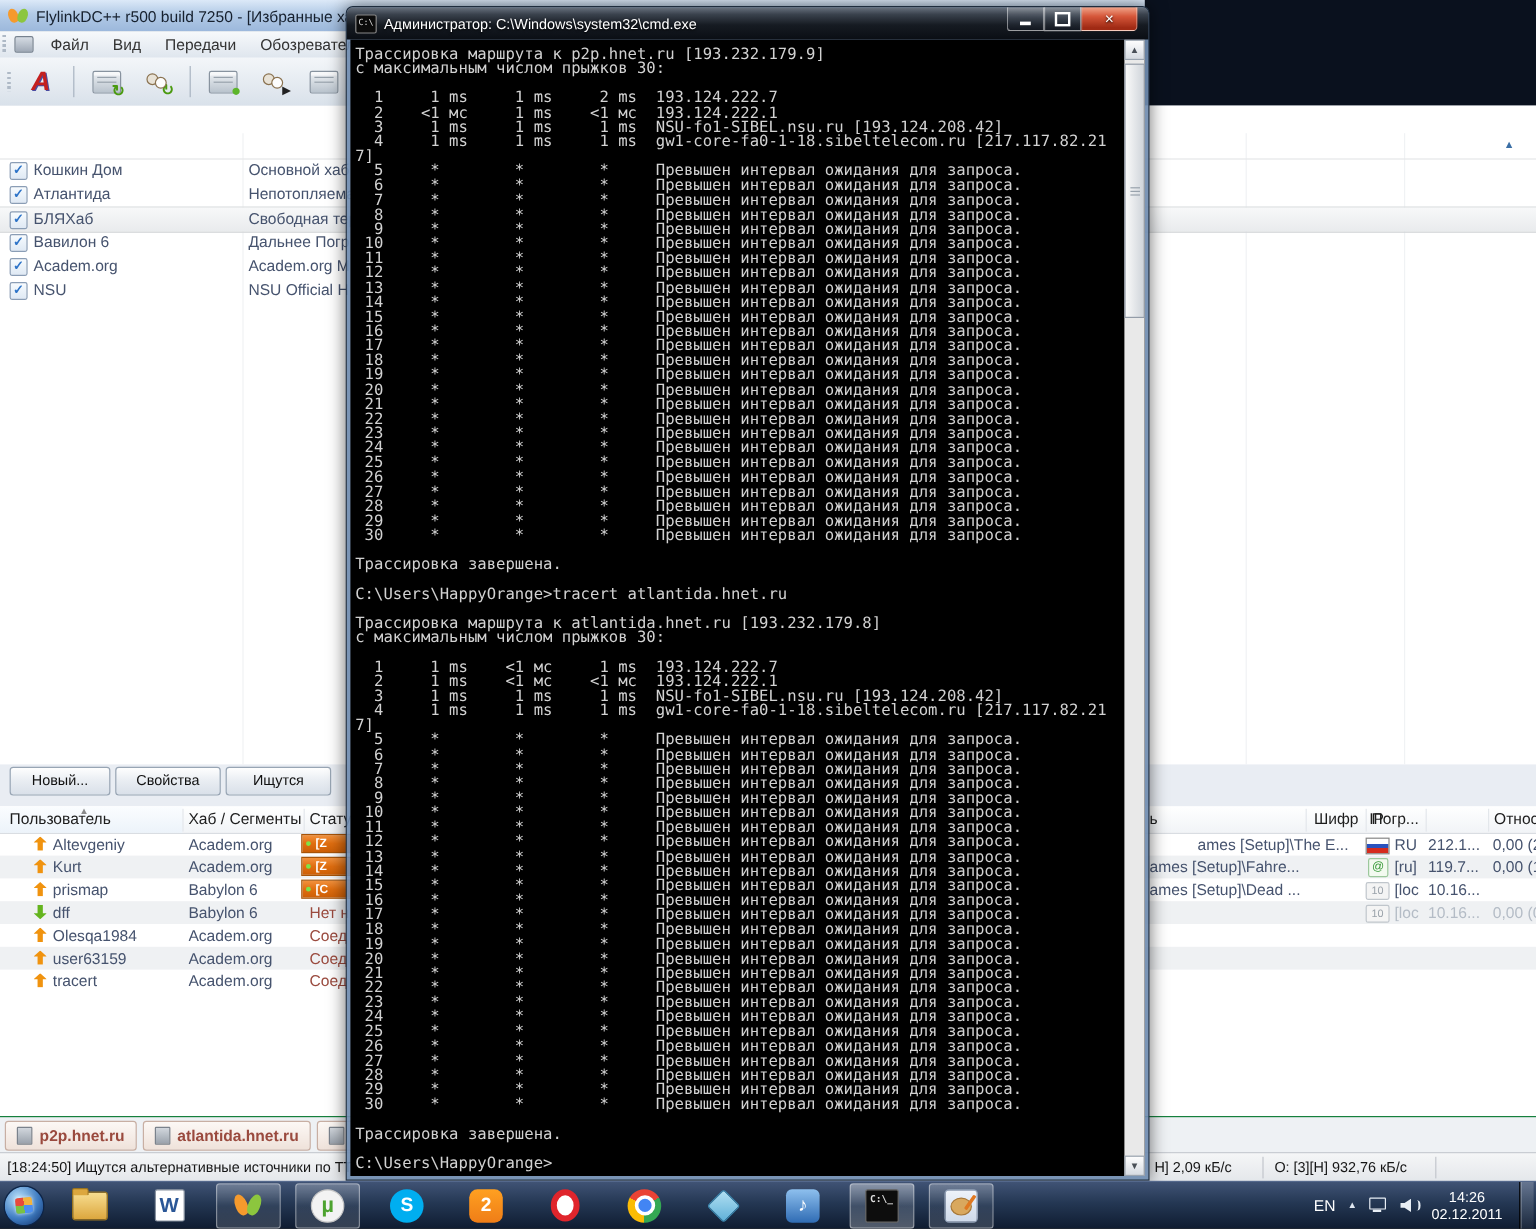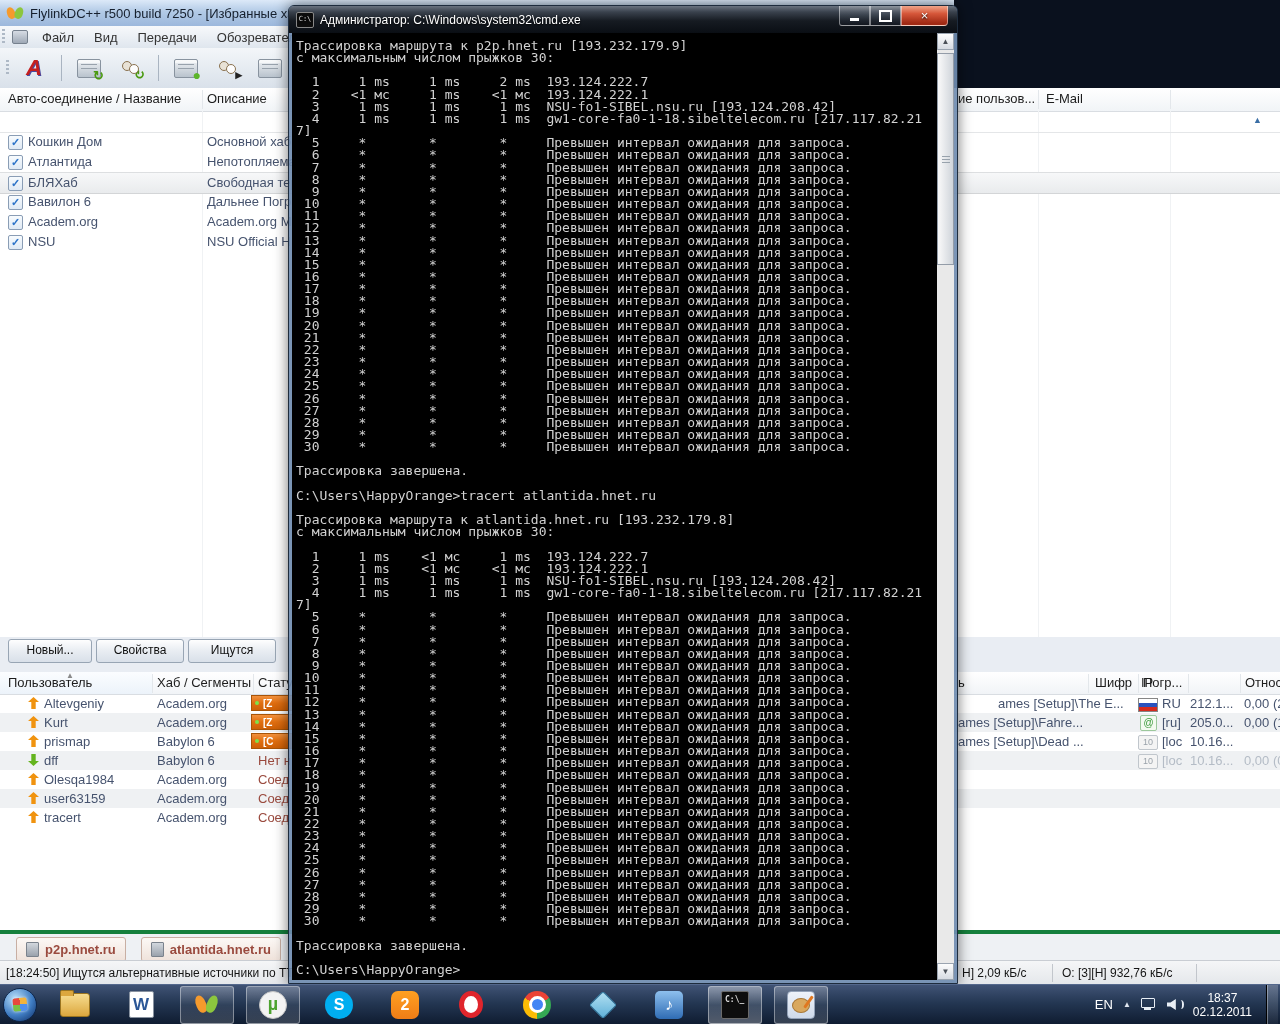--- a/index.html
+++ b/index.html
@@ -77,21 +77,21 @@
   .badge .dot{position:absolute;left:3px;top:5px;width:4px;height:4px;border-radius:50%;background:#7ee24a}
   .flag-ru{position:absolute;left:1138px;top:4px;width:18px;height:12px;border:1px solid #868686;
     background:linear-gradient(#fff 0 33%,#2a52be 33% 66%,#d52b1e 66%)}
   .at-icon{position:absolute;left:1140px;top:2px;width:15px;height:14px;border:1px solid #9cc89c;
     background:#f3faf0;color:#3a9a3a;font-size:10px;line-height:13px;text-align:center;border-radius:2px}
   .box10{position:absolute;left:1138px;top:3px;width:18px;height:13px;border:1px solid #c0c6cc;
     background:#f4f4f4;color:#9aa2aa;font-size:9px;line-height:12px;text-align:center;border-radius:2px}
   .dim{color:#b4bcc6 !important}
   
   .tabbar{position:absolute;top:930px;left:0;right:0;height:30px;background:#eef1f4;
-    border-top:4px solid #15803d;display:flex;align-items:center;gap:15px;padding-left:16px}
+    border-top:1px solid #15803d;display:flex;align-items:center;gap:5px;padding-left:4px}
   .tab{height:23px;border:1px solid #c8afa3;border-radius:3px;
     background:linear-gradient(#fcf8f5,#efe2da);color:#9a4a3e;font-size:13px;font-weight:bold;
     display:flex;align-items:center;padding:0 9px;gap:6px;white-space:nowrap}
   .srv-ico{width:11px;height:13px;background:linear-gradient(#d2d7dd,#9aa2ac);border:1px solid #7a828c;border-radius:1px}
   .statusbar{position:absolute;top:960px;left:0;right:0;height:25px;
     background:linear-gradient(#f5f6f7,#e3e6ea);border-top:1px solid #c9cdd3;font-size:12px;color:#151515}
   .st-left{position:absolute;left:6px;top:5px;white-space:nowrap}
   .st-cell{position:absolute;top:5px;white-space:nowrap}
   .st-sep{position:absolute;top:3px;height:18px;width:1px;background:#c2c6cc}
   
@@ -245,29 +245,20 @@
           <span class="t-ov" style="color: rgb(88, 176, 48); font-size: 14px;">★</span>
         </span>
       </div>
       <div class="tbtn">
         <span class="ti-users-ic"></span>
       </div>
     </div>
   <div class="dark-tr"></div>
 
   <div class="hub-area" id="hub-area">
-    <div class="thead">
-      <span class="th" style="left:8px">Авто-соединение / Название</span>
-      <span class="th" style="left:207px">Описание</span>
-      <span class="th" style="left:958px">ие пользов...</span>
-      <span class="th" style="left:1046px">E-Mail</span>
-      <span class="cs" style="left:202px"></span>
-      <span class="cs" style="left:1038px"></span>
-      <span class="cs" style="left:1170px"></span>
-    </div>
     <span class="vline" style="left:202px"></span>
     <span class="vline" style="left:1038px"></span>
     <span class="vline" style="left:1170px"></span>
     <div class="group-row">
       <span class="gr-arrow">▲</span>
     </div>
   <div class="hub-row" style="top: 44px;">
         <span class="chk">✓</span>
         <span class="hub-name">Кошкин Дом</span>
         <span class="hub-desc">Основной хаб</span>
@@ -334,21 +325,21 @@
         <span class="u-txt " style="left: 1244px; width: 36px;">0,00 (29</span>
       </div>
       <div class="u-row alt" style="top: 41px;">
         <span class="arr up"></span>
         <span class="u-txt " style="left: 44px; width: 105px;">Kurt</span>
         <span class="u-txt " style="left: 157px; width: 95px;">Academ.org</span>
         <div class="badge">[Z<span class="dot"></span></div>
         <span class="u-txt " style="left: 958px; width: 126px;">ames [Setup]\Fahre...</span>
         <span class="at-icon">@</span>
         <span class="u-txt " style="left: 1162px; width: 26px;">[ru]</span>
-        <span class="u-txt " style="left: 1190px; width: 48px;">205.0...</span>
+        <span class="u-txt " style="left: 1190px; width: 48px;">119.7...</span>
         <span class="u-txt " style="left: 1244px; width: 36px;">0,00 (1,</span>
       </div>
       <div class="u-row" style="top: 60px;">
         <span class="arr up"></span>
         <span class="u-txt " style="left: 44px; width: 105px;">prismap</span>
         <span class="u-txt " style="left: 157px; width: 95px;">Babylon 6</span>
         <div class="badge">[C<span class="dot"></span></div>
         <span class="u-txt " style="left: 958px; width: 126px;">ames [Setup]\Dead ...</span>
         <span class="box10">10</span>
         <span class="u-txt " style="left: 1162px; width: 26px;">[loc</span>
@@ -560,18 +551,18 @@
     </div>
   <div class="tray">
     <span class="lang">EN</span>
     <span class="tray-up">▲</span>
     <span class="net-ico"></span>
     <span class="spk-ico">
         <i class="s1"></i>
         <i class="s2"></i>
       </span>
     <div class="clock">
-      <div>18:37</div>
+      <div>14:26</div>
       <div>02.12.2011</div>
     </div>
     <div class="show-desktop"></div>
   </div>
 </div>
 
 </body></html>

